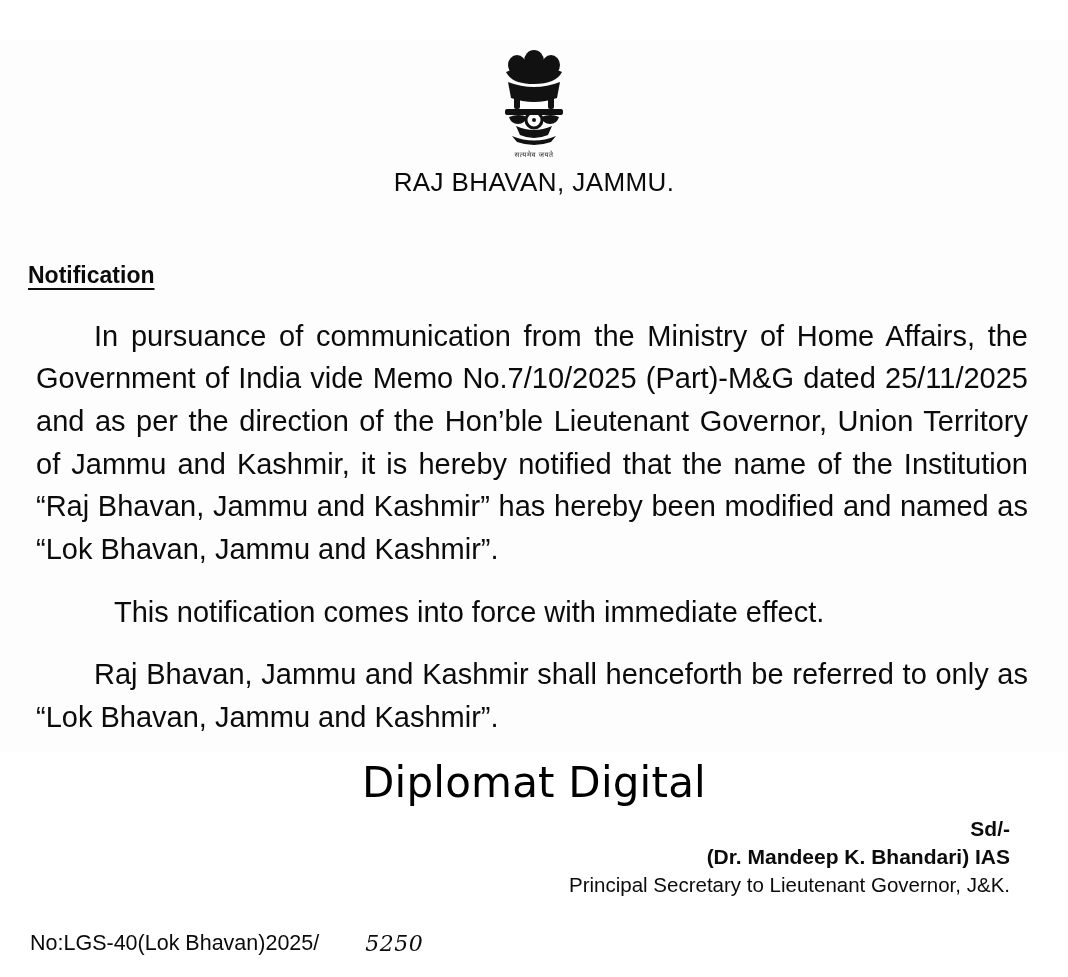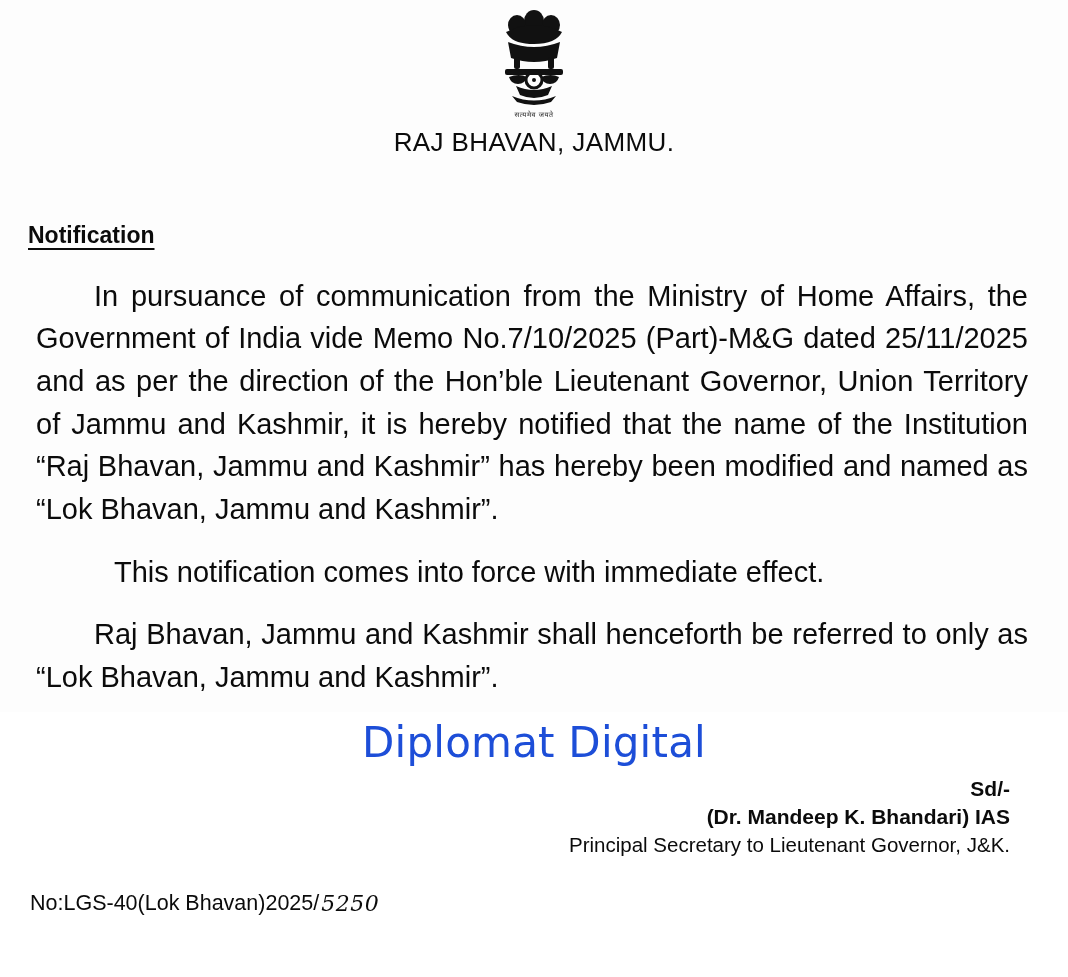--- a/index.html
+++ b/index.html
@@ -14,20 +14,21 @@
     color: #0b0b0b;
     overflow: hidden;
   }
   .page {
     position: relative;
     width: 1068px;
     height: 712px;
     background: #fdfdfd;
     box-sizing: border-box;
     padding: 0 28px;
+    margin-top: 40px;
   }
 
   
   .emblem-wrap {
     display: flex;
     justify-content: center;
     padding-top: 8px;
   }
   .emblem {
     width: 96px;
@@ -99,21 +100,21 @@
   .para.indent { text-indent: 58px; }
   .para.center-ish { text-indent: 78px; text-align: left; }
 
   
   .watermark {
     text-align: center;
     font-size: 42px;
     letter-spacing: .2px;
     margin-top: 18px;
     margin-bottom: 4px;
-    color: #1d4ed8;
+    color: #000000;
     font-family: "DejaVu Sans", sans-serif;
   }
 
   
   .sign-block {
     text-align: right;
     margin-top: 10px;
     padding-right: 30px;
   }
   .sign-sd {
@@ -142,20 +143,21 @@
     justify-content: space-between;
     align-items: flex-end;
     margin-top: 34px;
     padding: 0 6px 0 2px;
   }
   .footer-left {
     font-size: 21.5px;
     display: flex;
     align-items: flex-start;
     font-family: "Liberation Sans", sans-serif;
+    gap: 44px;
   }
   .diary-no {
     font-family: "DejaVu Serif", serif;
     font-style: italic;
     font-size: 22px;
     margin-left: 2px;
     letter-spacing: .5px;
   }
   .footer-right {
     font-size: 21.5px;

